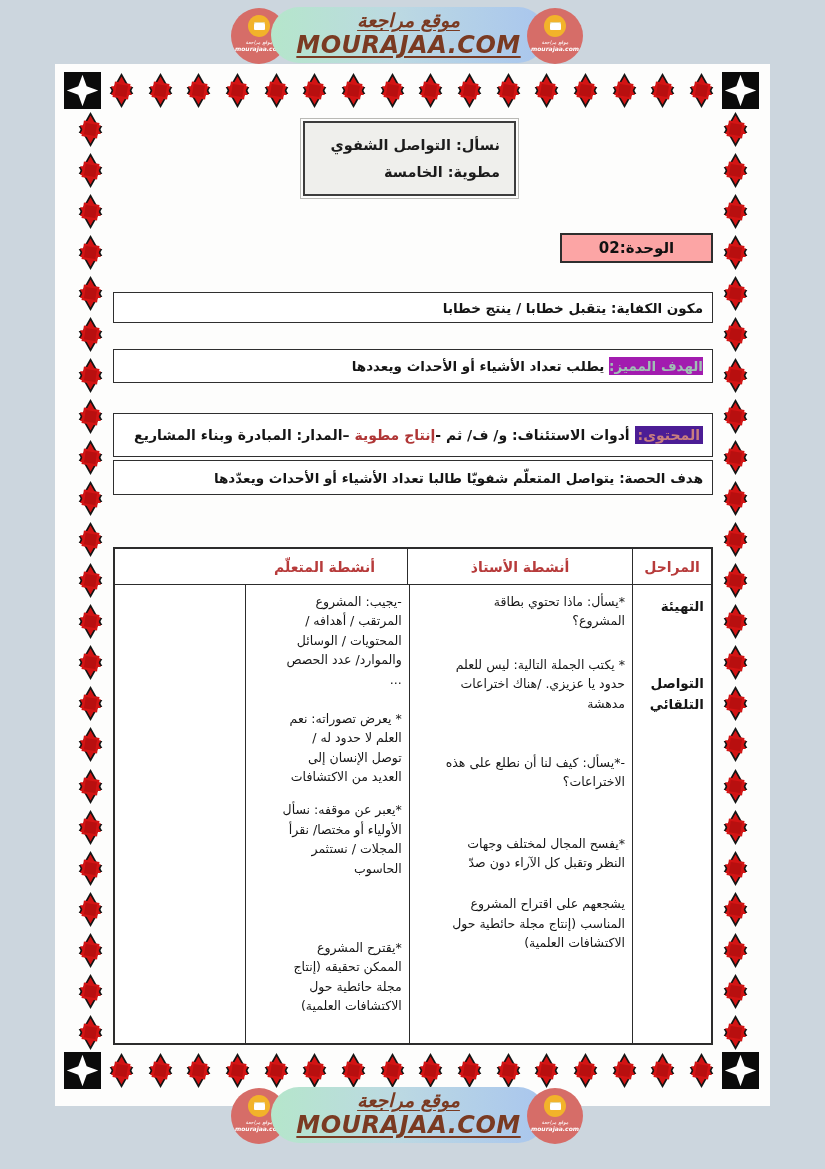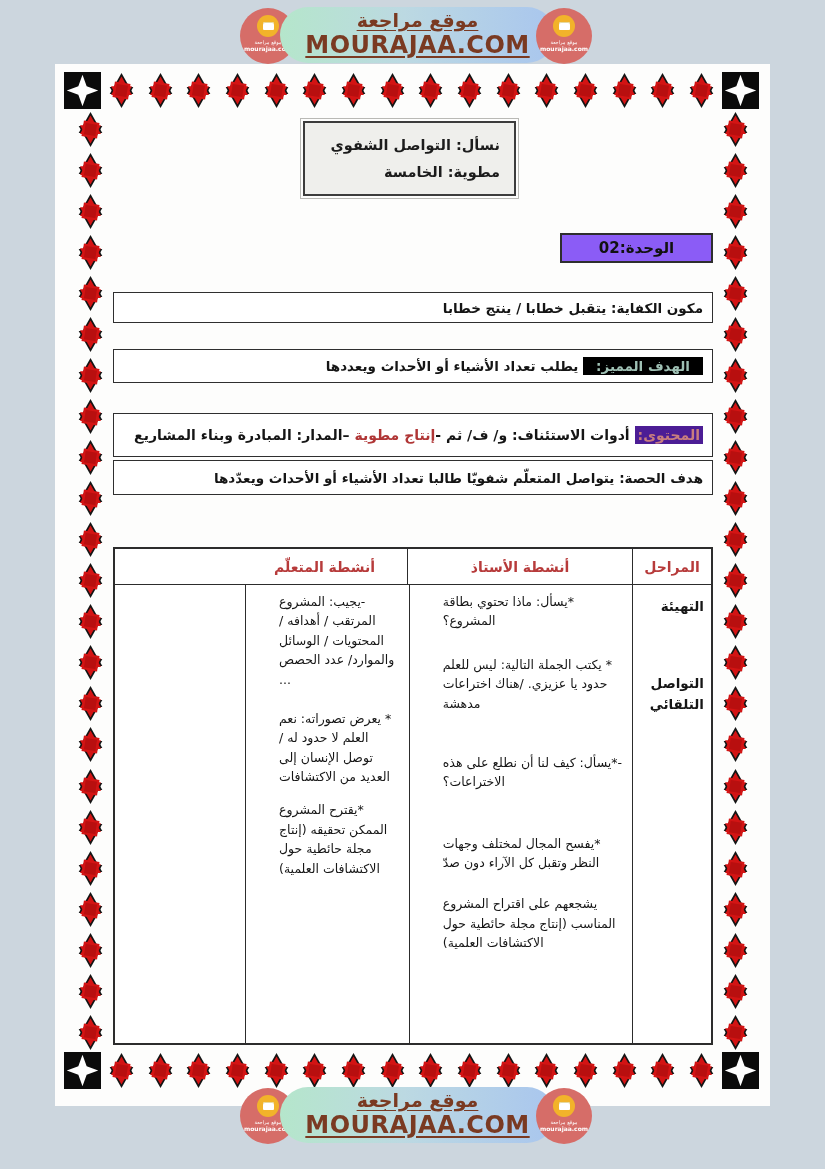--- a/index.html
+++ b/index.html
@@ -12,21 +12,21 @@
   }
   .page { position:absolute; inset:0; }
 
   
   .paper {
     position:absolute; left:55px; top:64px; width:715px; height:1042px;
     background:#fdfdfc;
   }
 
   
-  .banner { position:absolute; left:12px; width:728px; height:64px; }
+  .banner { position:absolute; left:3px; width:728px; height:64px;font-style:italic; }
   .banner-top { top:4px; }
   .banner-bottom { top:1084px; }
   .banner-pill {
     position:absolute; left:268px; top:3px; width:275px; height:56px;
     border-radius:28px;
     background:linear-gradient(90deg,#b5e6cb 0%, #bcd9e2 45%, #a9c6ee 100%);
     display:flex; flex-direction:column; align-items:center; justify-content:center;
   }
   .banner-ar {
     color:#7a3a22; font-size:19px; font-weight:bold;
@@ -84,35 +84,35 @@
   .title-box {
     position:absolute; left:303px; top:121px; width:213px; height:75px;
     border:2px solid #3c3c3c; outline:1px solid #b9b9b5; outline-offset:2px;
     background:#efefec;
     display:flex; flex-direction:column; justify-content:center; gap:11px;
     direction:rtl; text-align:right; padding-right:14px;
     font-size:14.5px; font-weight:bold; color:#1c1c1c;
   }
   .unit-box {
     position:absolute; left:560px; top:233px; width:153px; height:30px;
-    border:2px solid #2e2e2e; background:#8b5cf6;
+    border:2px solid #2e2e2e; background:#fca5a5;
     display:flex; align-items:center; justify-content:center;
     direction:rtl; font-size:15px; font-weight:bold; color:#111;
   }
   .info-row {
     position:absolute; left:113px; width:600px;
     border:1.5px solid #2f2f2f; background:#fff;
     display:flex; align-items:center; direction:rtl;
     padding:0 9px; font-size:13.5px; color:#151515; font-weight:600;
   }
   .row-competency { top:292px; height:31px; }
   .row-objective  { top:349px; height:34px; }
   .row-content    { top:413px; height:44px; font-size:14px; }
   .row-goal       { top:460px; height:35px; }
-  .label-teal { color:#9fc0b4; background:#000000; padding:1px 13px; font-weight:bold; }
+  .label-teal { color:#9fc0b4; background:#a21caf; padding:1px 0; font-weight:bold; }
   .label-green { color:#c87e7e; background:#4c1d95; padding:1px 3px; font-weight:bold; }
   .red-text { color:#b03636; }
   .info-row span { white-space:pre-wrap; }
 
   
   .lesson-table {
     position:absolute; left:113px; top:547px; width:600px; height:498px;
     border:2px solid #2c2c2c; background:#fff;
     display:flex; flex-direction:column; direction:rtl;
   }
@@ -123,21 +123,21 @@
   .cell-learner { width:165px; }
   .cell-notes   { width:131px; }
   .t-header > div {
     display:flex; align-items:center; justify-content:center;
     color:#b73b3b; font-weight:bold; font-size:14px;
   }
   .t-header > div:not(:last-child), .t-body > div:not(:last-child) {
     border-left:1.5px solid #2c2c2c;
   }
   .t-body > div { padding:5px 7px; font-size:12.5px; color:#161616; line-height:1.55; }
-  .t-body p { text-align:left;margin-left:26px; }
+  .t-body p { text-align:right;margin-left:26px; }
   .stage-label { font-weight:bold; font-size:13.5px; }
   .stage-label:nth-of-type(1) { margin-top:6px; }
   .stage-label:nth-of-type(2) { margin-top:56px; }
   .cell-teacher p:nth-of-type(1) { margin-top:2px; }
   .cell-teacher p:nth-of-type(2) { margin-top:24px; }
   .cell-teacher p:nth-of-type(3) { margin-top:40px; }
   .cell-teacher p:nth-of-type(4) { margin-top:42px; }
   .cell-teacher p:nth-of-type(5) { margin-top:22px; }
   .cell-learner p:nth-of-type(1) { margin-top:2px; }
   .cell-learner p:nth-of-type(2) { margin-top:20px; }
@@ -1026,20 +1026,21 @@
       <div class="cell-teacher">
         <p>*يسأل: ماذا تحتوي بطاقة المشروع؟</p>
         <p>* يكتب الجملة التالية: ليس للعلم حدود يا عزيزي. /هناك اختراعات مدهشة</p>
         <p>-*يسأل: كيف لنا أن نطلع على هذه الاختراعات؟</p>
         <p>*يفسح المجال لمختلف وجهات النظر وتقبل كل الآراء دون صدّ</p>
         <p>يشجعهم على اقتراح المشروع المناسب (إنتاج مجلة حائطية حول الاكتشافات العلمية)</p>
       </div>
       <div class="cell-learner">
         <p>-يجيب: المشروع المرتقب / أهدافه / المحتويات / الوسائل والموارد/ عدد الحصص ...</p>
         <p>* يعرض تصوراته: نعم العلم لا حدود له / توصل الإنسان إلى العديد من الاكتشافات</p>
+        <p>*يعبر عن موقفه: نسأل الأولياء أو مختصا/ نقرأ المجلات / نستثمر الحاسوب</p>
         <p>*يقترح المشروع الممكن تحقيقه (إنتاج مجلة حائطية حول الاكتشافات العلمية)</p>
       </div>
       <div class="cell-notes"></div>
     </div>
   </div>
 
   <div class="banner banner-bottom">
     <div class="logo-circle logo-left">
       <div class="logo-yellow">
           <div class="logo-book"></div>

